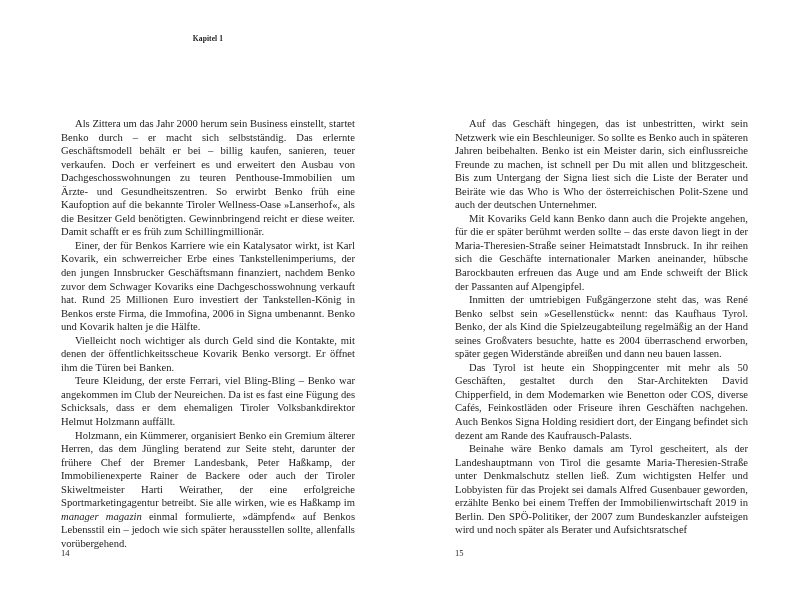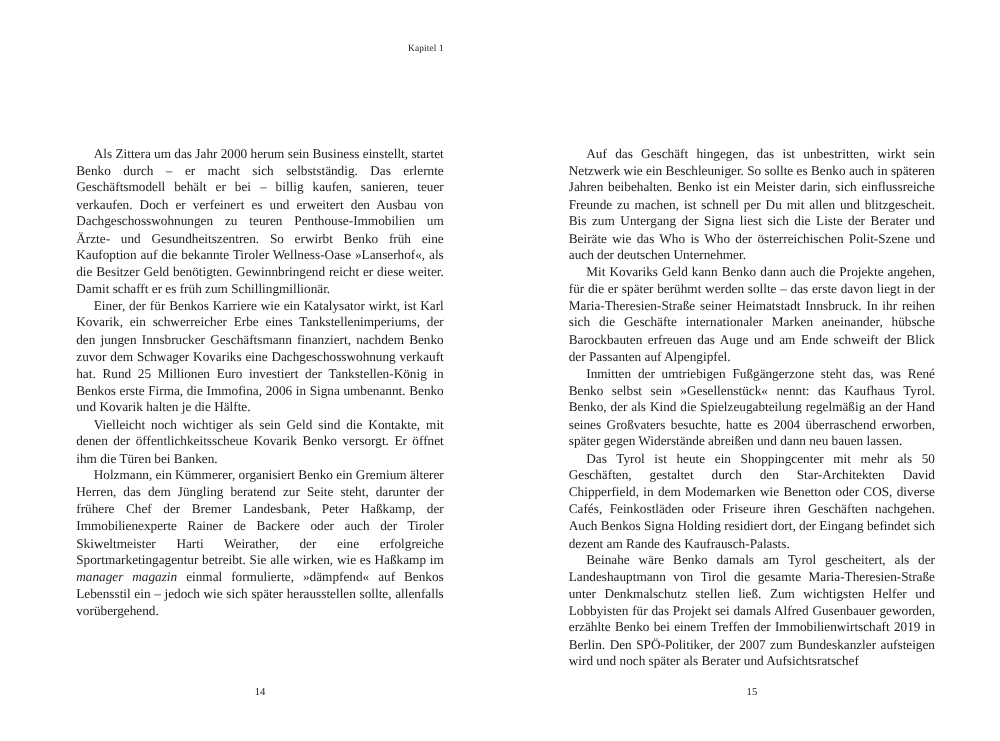--- a/index.html
+++ b/index.html
@@ -1,38 +1,39 @@
 <!DOCTYPE html>
 <html><head>
 <meta charset="utf-8">
 <style>
   html, body { margin: 0; padding: 0; background: #ffffff; }
   body { width: 800px; height: 593px; position: relative; overflow: hidden;
          font-family: "Liberation Serif", "DejaVu Serif", serif; color: #1c1c1c; }
   .page { position: absolute; top: 0; height: 593px; }
   .page.left { left: 61px; width: 294px; }
   .page.right { left: 455px; width: 293px; }
-  .running-head { position: absolute; top: 34px; left: 0; right: 0; text-align: right;
-                  font-size: 7.5px; letter-spacing: 0.1px; }
+  .running-head { position: absolute; top: 34px; left: 0; right: 0; text-align: center;
+                  font-size: 7.5px; letter-spacing: 0.1px; font-weight: bold; }
   .body-text { position: absolute; top: 83px; left: 0; right: 0; font-size: 10.6px;
                line-height: 13.55px; text-align: justify; hyphens: manual; margin-top: 34px; }
   .body-text p { margin: 0; text-indent: 14px; }
   .body-text p.first { text-indent: 14px; }
-  .folio { position: absolute; top: 548px; left: 0; right: 0; text-align: center; font-size: 8.5px; }
+  .folio { position: absolute; top: 548px; left: 0; right: 0; text-align: left; font-size: 8.5px; }
   em { font-style: italic; }
 </style>
 </head>
 <body>
 
 <div class="page left">
   <div class="running-head">Kapitel 1</div>
   <div class="body-text">
     <p class="first">Als Zittera um das Jahr 2000 herum sein Business einstellt, startet Benko durch – er macht sich selbstständig. Das erlernte Geschäftsmodell behält er bei – billig kaufen, sanieren, teuer verkaufen. Doch er verfeinert es und erweitert den Ausbau von Dachgeschosswohnungen zu teuren Penthouse-Immobilien um Ärzte- und Gesundheitszentren. So erwirbt Benko früh eine Kaufoption auf die bekannte Tiroler Wellness-Oase »Lanserhof«, als die Besitzer Geld benötigten. Gewinnbringend reicht er diese weiter. Damit schafft er es früh zum Schillingmillionär.</p>
     <p>Einer, der für Benkos Karriere wie ein Katalysator wirkt, ist Karl Kovarik, ein schwerreicher Erbe eines Tankstellenimperiums, der den jungen Innsbrucker Geschäftsmann finanziert, nachdem Benko zuvor dem Schwager Kovariks eine Dachgeschosswohnung verkauft hat. Rund 25 Millionen Euro investiert der Tankstellen-König in Benkos erste Firma, die Immofina, 2006 in Signa umbenannt. Benko und Kovarik halten je die Hälfte.</p>
-    <p>Vielleicht noch wichtiger als sein Geld sind die Kontakte, mit denen der öffentlichkeitsscheue Kovarik Benko versorgt. Er öffnet ihm die Türen bei Banken.</p>
+    <p>Vielleicht noch wichtiger als durch Geld sind die Kontakte, mit denen der öffentlichkeitsscheue Kovarik Benko versorgt. Er öffnet ihm die Türen bei Banken.</p>
+    <p>Teure Kleidung, der erste Ferrari, viel Bling-Bling – Benko war angekommen im Club der Neureichen. Da ist es fast eine Fügung des Schicksals, dass er dem ehemaligen Tiroler Volksbankdirektor Helmut Holzmann auffällt.</p>
     <p><span>Holzmann, ein Kümmerer, organisiert Benko ein Gremium älterer Herren, das dem Jüngling beratend zur Seite steht, darunter der frühere Chef der Bremer Landesbank, Peter Haßkamp, der Immobilienexperte Rainer de Backere oder auch der Tiroler Skiweltmeister Harti Weirather, der eine erfolgreiche Sportmarketingagentur betreibt. Sie alle wirken, wie es Haßkamp im </span><em>manager magazin</em><span> einmal formulierte, »dämpfend« auf Benkos Lebensstil ein – jedoch wie sich später herausstellen sollte, allenfalls vorübergehend.</span></p>
   </div>
   <div class="folio">14</div>
 </div>
 
 <div class="page right">
   <div class="body-text">
     <p class="first">Auf das Geschäft hingegen, das ist unbestritten, wirkt sein Netzwerk wie ein Beschleuniger. So sollte es Benko auch in späteren Jahren beibehalten. Benko ist ein Meister darin, sich einflussreiche Freunde zu machen, ist schnell per Du mit allen und blitzgescheit. Bis zum Untergang der Signa liest sich die Liste der Berater und Beiräte wie das Who is Who der österreichischen Polit-Szene und auch der deutschen Unternehmer.</p>
     <p>Mit Kovariks Geld kann Benko dann auch die Projekte angehen, für die er später berühmt werden sollte – das erste davon liegt in der Maria-Theresien-Straße seiner Heimatstadt Innsbruck. In ihr reihen sich die Geschäfte internationaler Marken aneinander, hübsche Barockbauten erfreuen das Auge und am Ende schweift der Blick der Passanten auf Alpengipfel.</p>
     <p>Inmitten der umtriebigen Fußgängerzone steht das, was René Benko selbst sein »Gesellenstück« nennt: das Kaufhaus Tyrol. Benko, der als Kind die Spielzeugabteilung regelmäßig an der Hand seines Großvaters besuchte, hatte es 2004 überraschend erworben, später gegen Widerstände abreißen und dann neu bauen lassen.</p>

